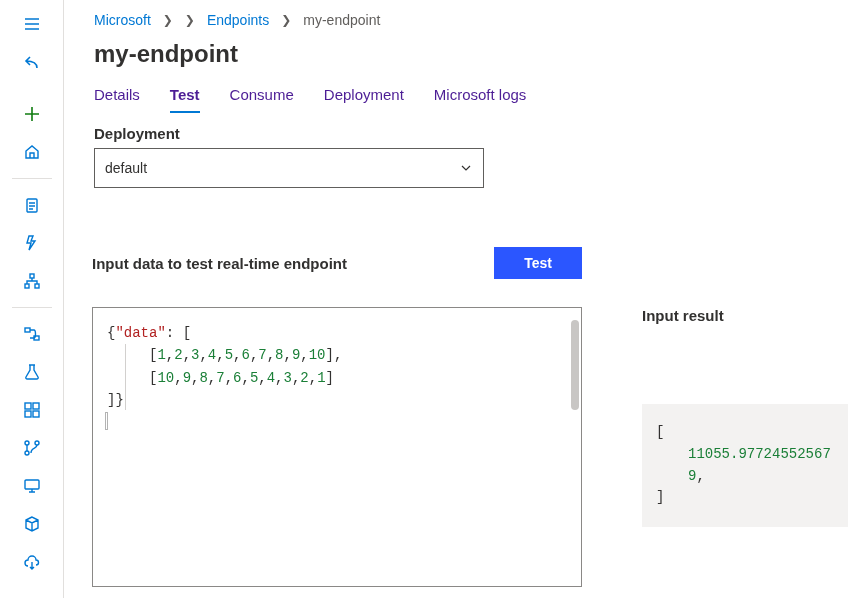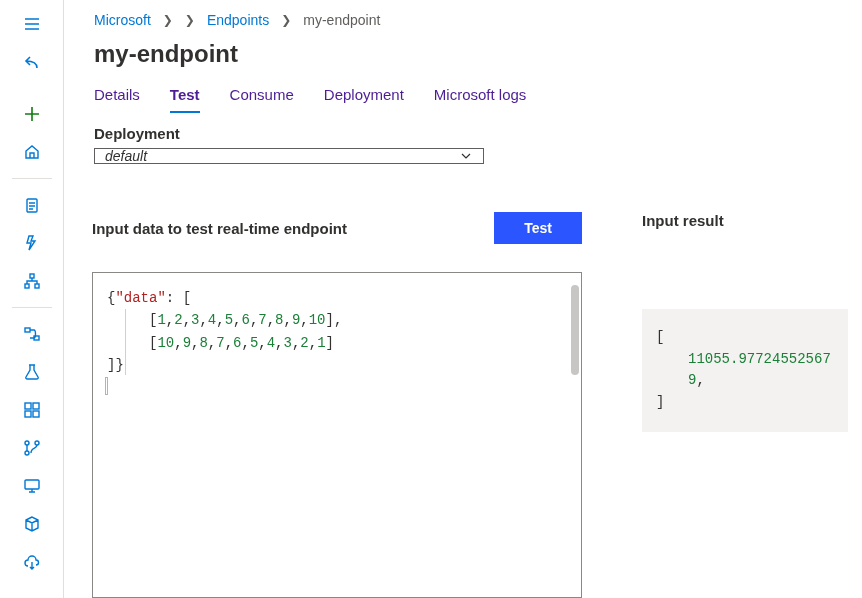--- a/index.html
+++ b/index.html
@@ -89,37 +89,37 @@
   .section {
     padding: 12px 30px 0 30px;
   }
   .dep-label {
     font-size: 15px;
     font-weight: 600;
     margin-bottom: 6px;
   }
   .dep-select {
     width: 390px;
-    height: 16px;
+    height: 40px;
     border: 1px solid #605e5c;
     display: flex;
     align-items: center;
     justify-content: space-between;
     padding: 0 10px;
     cursor: pointer;
     background: #fff;
-    font-style: italic;
   }
   
   .content {
     display: flex;
     flex: 1;
     padding: 48px 14px 0 28px;
     gap: 60px;
     min-height: 0;
+    align-items: center;
   }
   .left-col { flex: 0 0 490px; display: flex; flex-direction: column; min-height: 0; }
   .right-col { flex: 1; min-width: 0; }
   .row-head {
     display: flex;
     justify-content: space-between;
     align-items: center;
     margin-bottom: 28px;
   }
   .sec-title {

